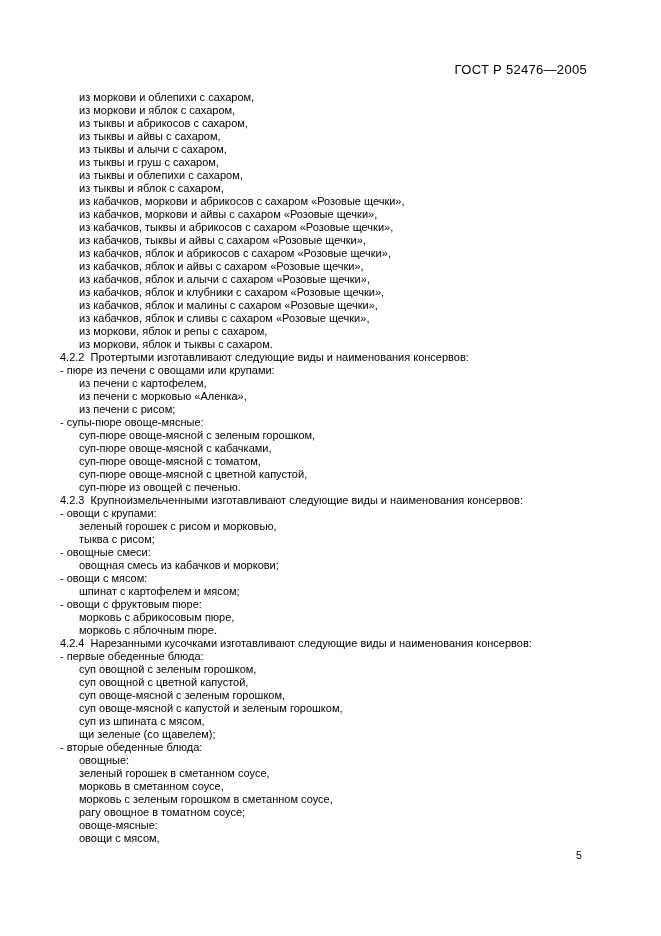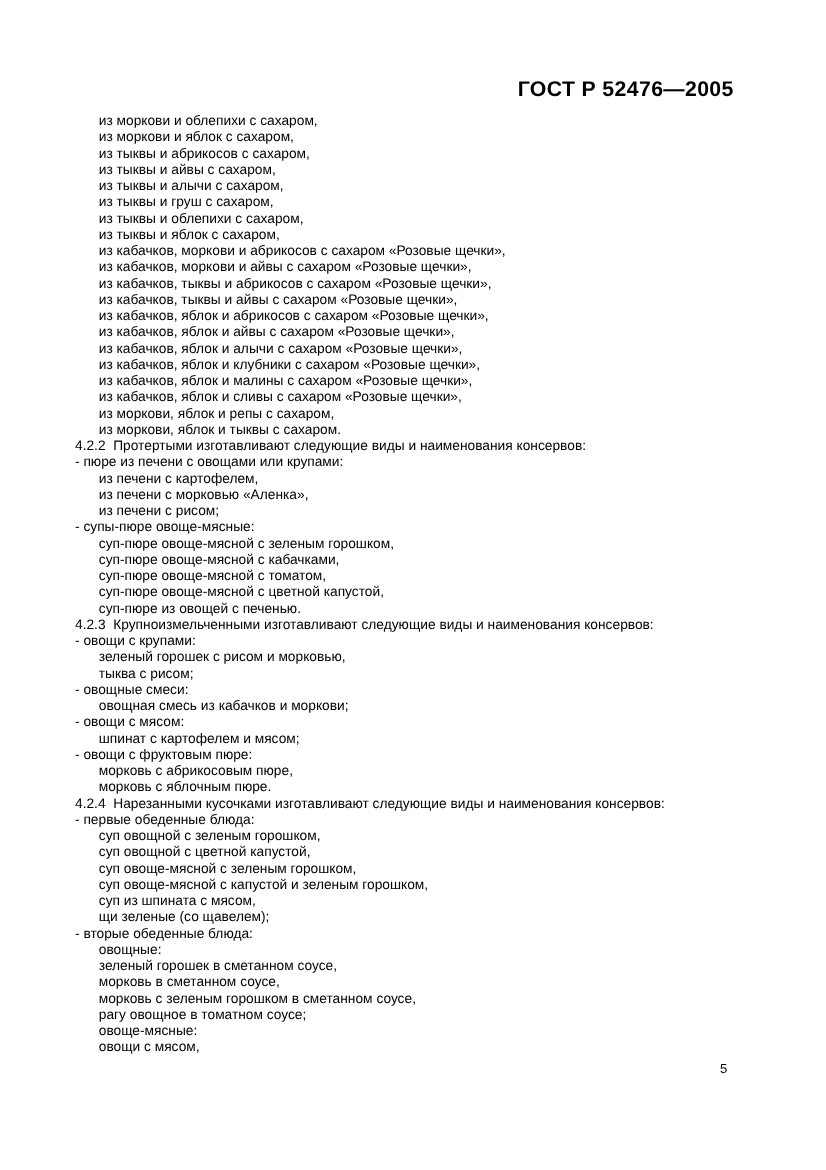--- a/index.html
+++ b/index.html
@@ -13,22 +13,22 @@
     height: 936px;
     background: #ffffff;
     color: #000000;
     font-family: "Liberation Sans", "DejaVu Sans", sans-serif;
     overflow: hidden;
   }
   .doc-code {
     position: absolute;
     top: 62px;
     right: 74px;
-    font-size: 17px;
-    font-weight: 700;
+    font-size: 13px;
+    font-weight: 400;
     letter-spacing: 0.3px;
     white-space: pre;
   }
   .content {
     position: absolute;
     left: 60px;
     top: 91px;
     right: 40px;
     font-size: 11px;
     line-height: 13px;

